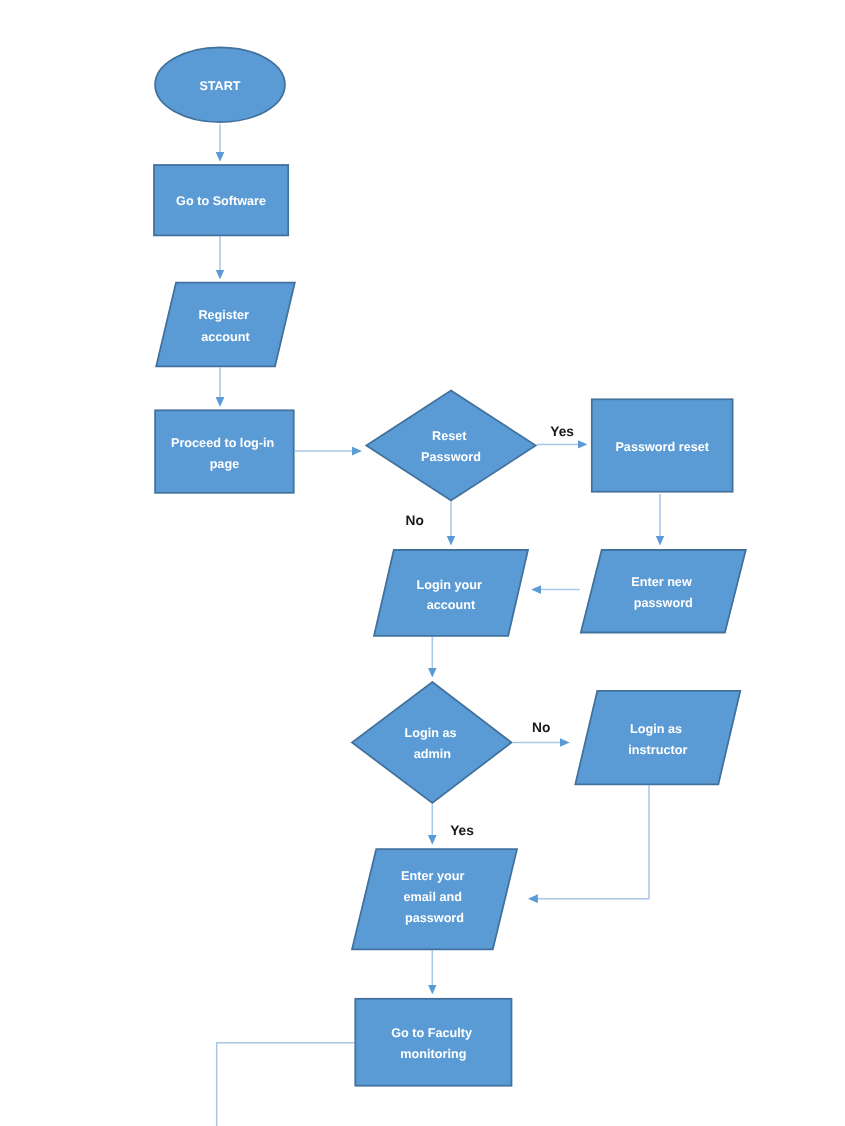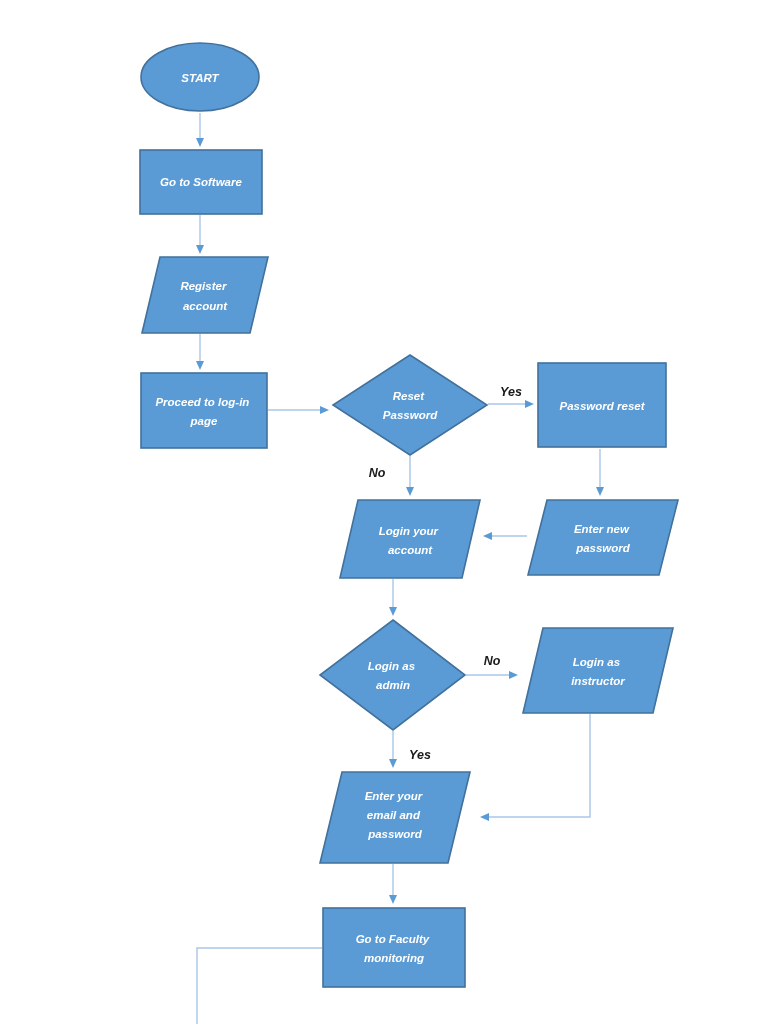--- a/index.html
+++ b/index.html
@@ -7,21 +7,20 @@
     padding: 0;
     background: #ffffff;
   }
   .page {
     position: relative;
     width: 768px;
     height: 1024px;
     background: var(--page-bg, #ffffff);
     overflow: hidden;
     font-family: "Liberation Sans", sans-serif;
-    font-style: italic;
   }
   svg.flowchart {
     position: absolute;
     left: 0;
     top: 0;
   }
   .node {
     fill: var(--node-fill, #5B9BD5);
     stroke: var(--node-border, #41719C);
     stroke-width: 1.6;

